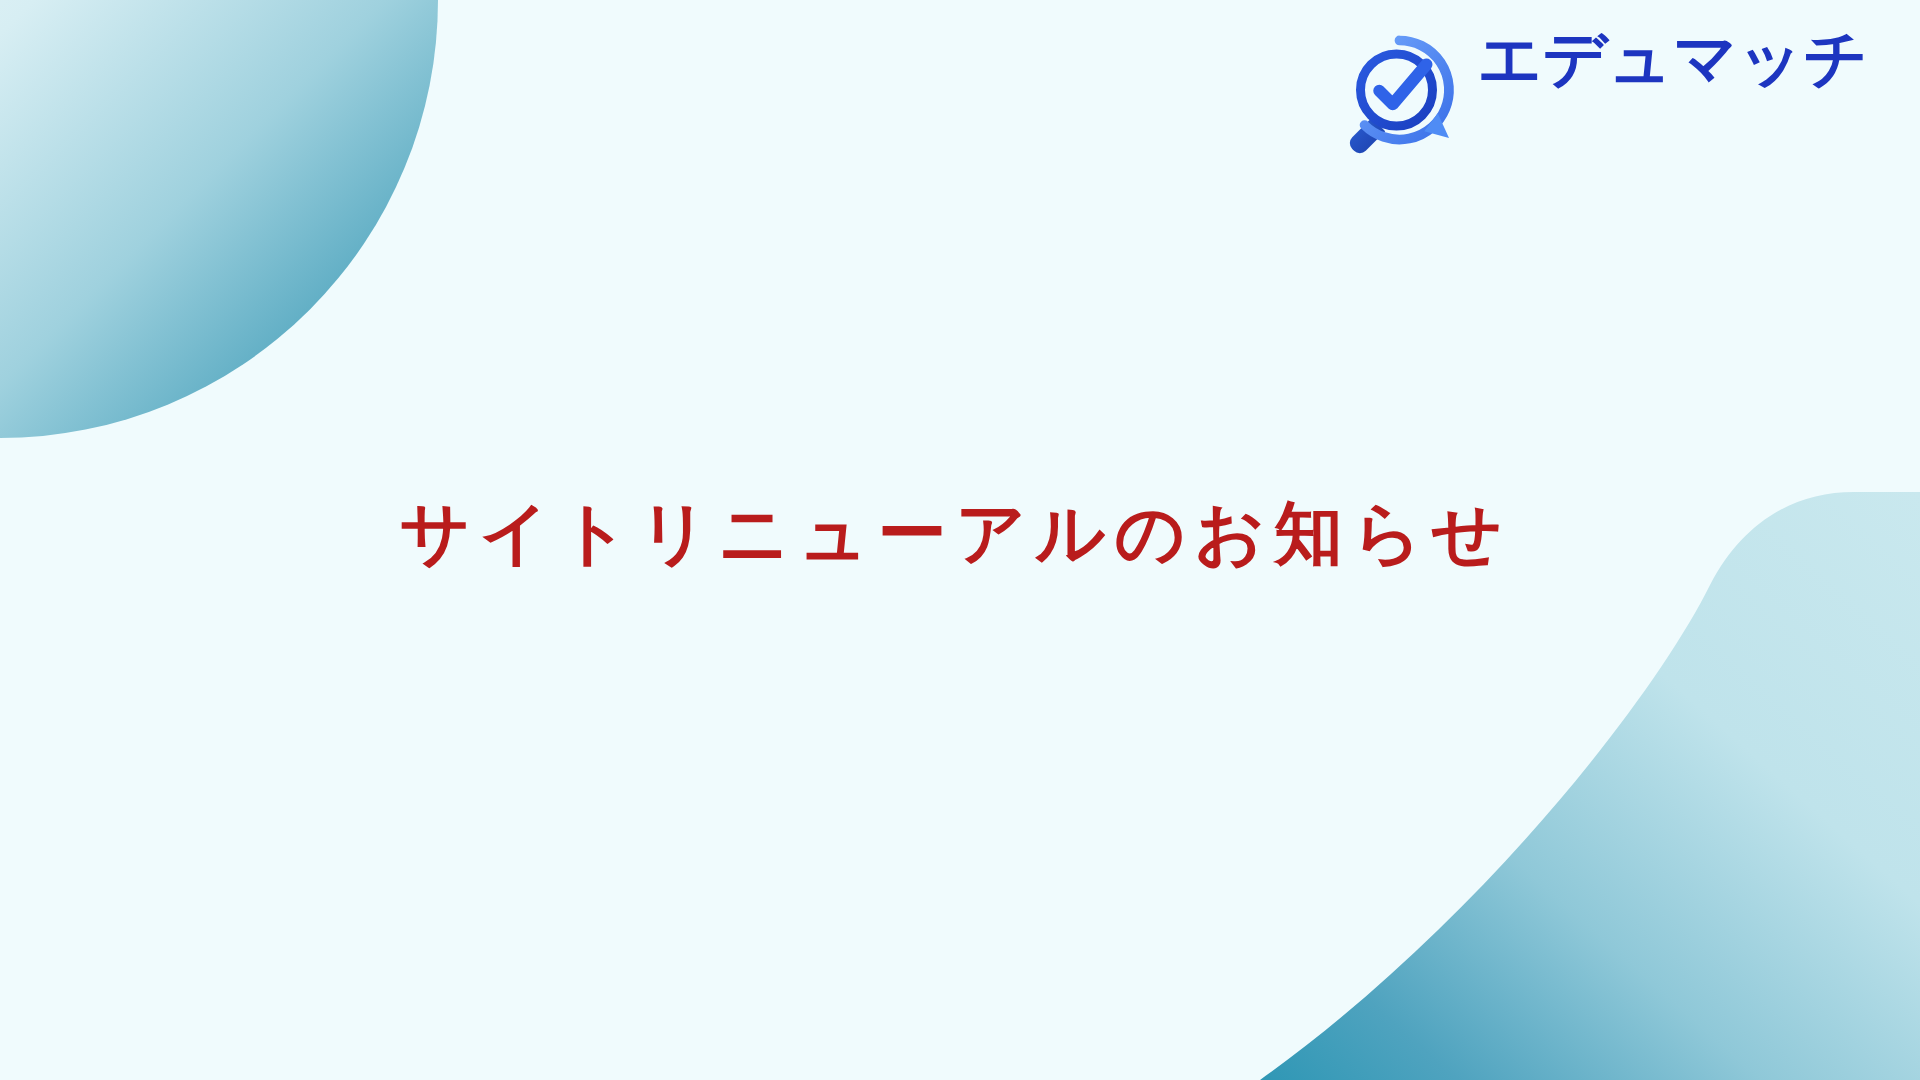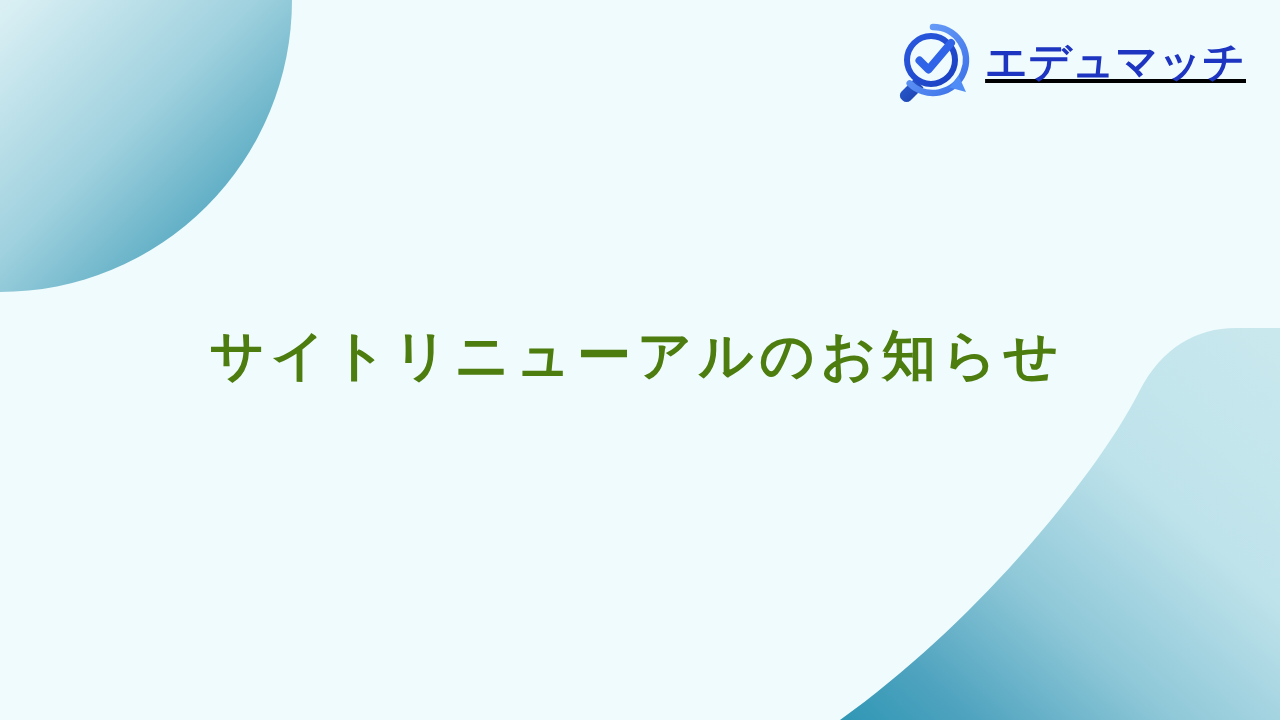--- a/index.html
+++ b/index.html
@@ -53,23 +53,22 @@
     width: 480px;
     height: 400px;
   }
 
   
   .logo {
     position: absolute;
     top: 18px;
     right: 34px;
     display: flex;
-    align-items: center;
+    align-items: flex-start;
     gap: 8px;
-    text-decoration: underline;
   }
   .logo-mark {
     width: 88px;
     height: 88px;
     flex: 0 0 88px;
   }
   .logo-mark svg {
     display: block;
     width: 88px;
     height: 88px;
@@ -89,23 +88,23 @@
     position: absolute;
     left: 0;
     top: 0;
     width: 1280px;
     height: 720px;
     display: flex;
     align-items: center;
     justify-content: center;
   }
   .title {
-    font-size: 54px;
+    font-size: 46px;
     font-weight: 700;
-    color: #4d7c0f;
+    color: #b91c1c;
     letter-spacing: 6px;
     line-height: 1.25;
     text-align: center;
     white-space: nowrap;
     padding-right: 6px;
     transform: translateY(-4px);
     font-family: "DejaVu Sans", "Liberation Sans", sans-serif;
   }
 </style>
 </head>

